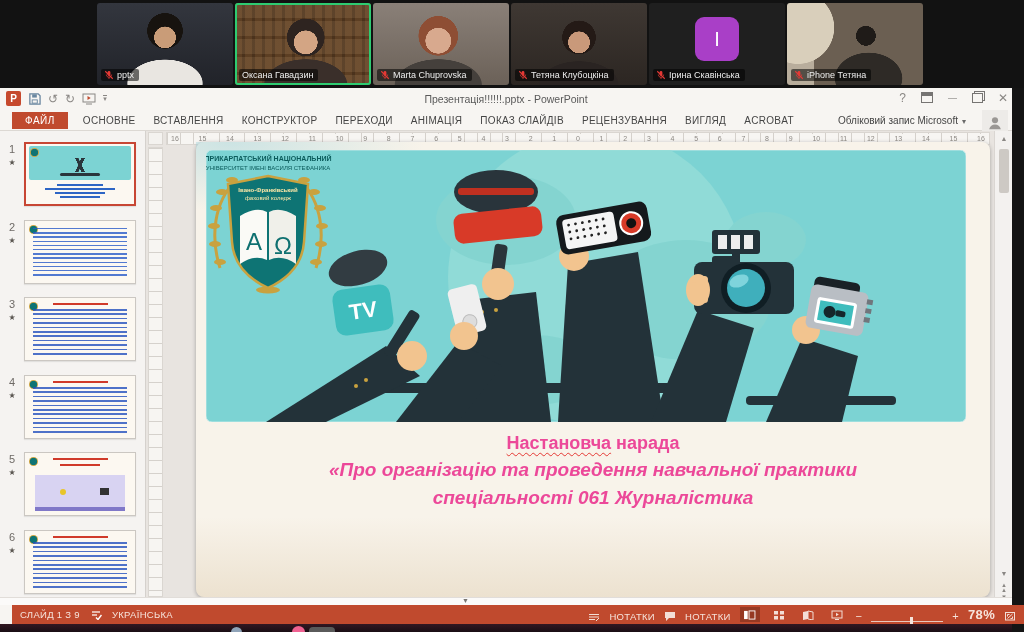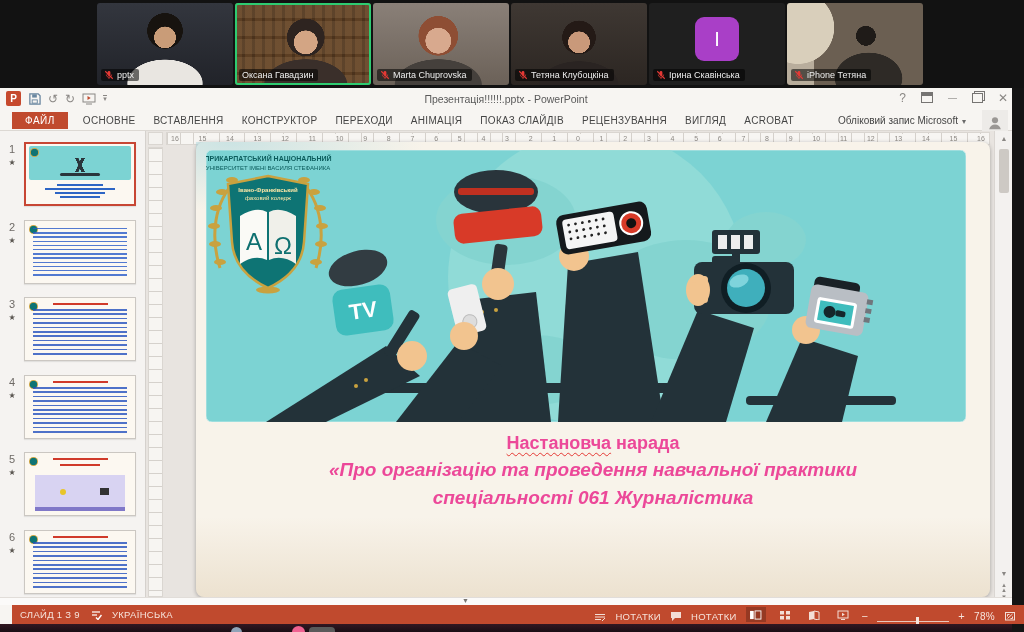--- a/index.html
+++ b/index.html
@@ -138,21 +138,21 @@
   .i-collapse::before{content:"▼";}
   .status-bar{position:absolute;left:12px;top:605px;width:1012px;height:19px;background:#C04A2E;
     display:flex;align-items:center;color:#F6E3DB;font-size:9.5px;letter-spacing:.3px;box-sizing:border-box;
     padding:0 8px;}
   .sb-left{display:flex;align-items:center;gap:10px;}
   .sb-right{margin-left:auto;display:flex;align-items:flex-end;gap:9px;}
   .viewbtn{display:flex;align-items:center;justify-content:center;width:20px;height:15px;}
   .viewbtn.on{background:rgba(0,0,0,.22);}
   .zoom-track{position:relative;width:72px;height:1px;background:#E8C9BE;}
   .zoom-knob{position:absolute;left:54%;top:-4px;width:3px;height:9px;background:#F6E3DB;}
-  .pct{font-size:10px;}
+  .pct{font-size:13px;font-weight:bold;}
   
   .bottom-strip{position:absolute;left:0;top:624px;width:1012px;height:8px;
     background:linear-gradient(180deg,#321722,#190E14);overflow:hidden;}
   .bs-circle{position:absolute;left:231px;top:3px;width:11px;height:11px;border-radius:50%;background:#8FA3B8;}
   .bs-pink{position:absolute;left:292px;top:2px;width:13px;height:12px;border-radius:50%;background:#F06292;}
   .bs-gray{position:absolute;left:309px;top:3px;width:26px;height:9px;border-radius:4px;background:#5A5A5A;}
   svg text{font-family:"Liberation Sans",sans-serif;}
 </style>
 </head>
 <body>

